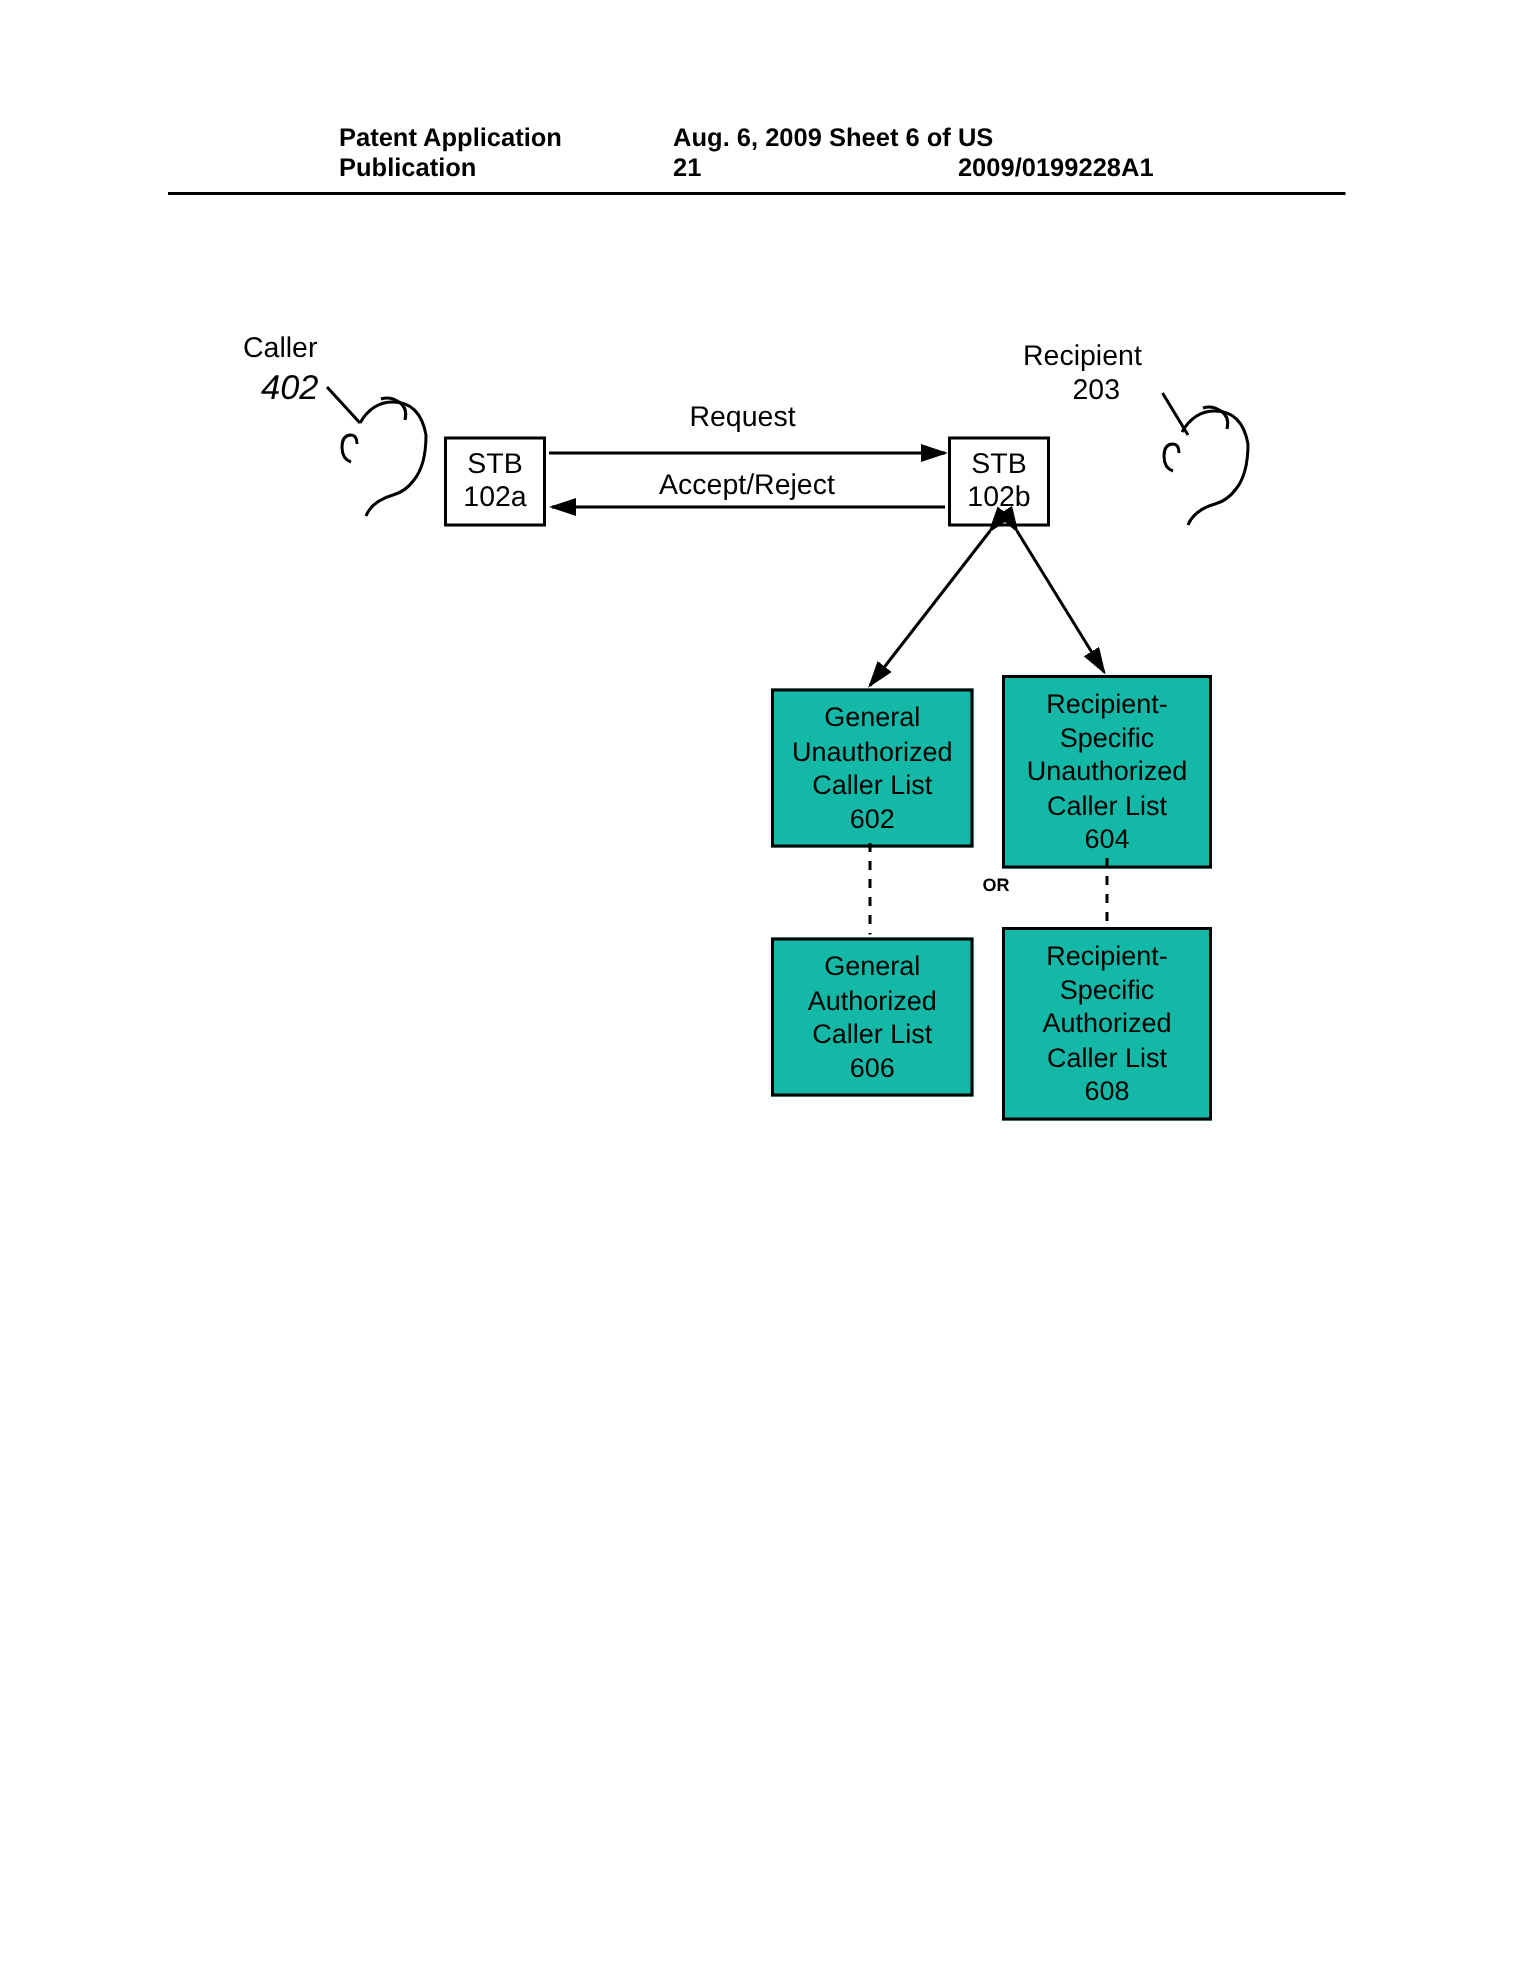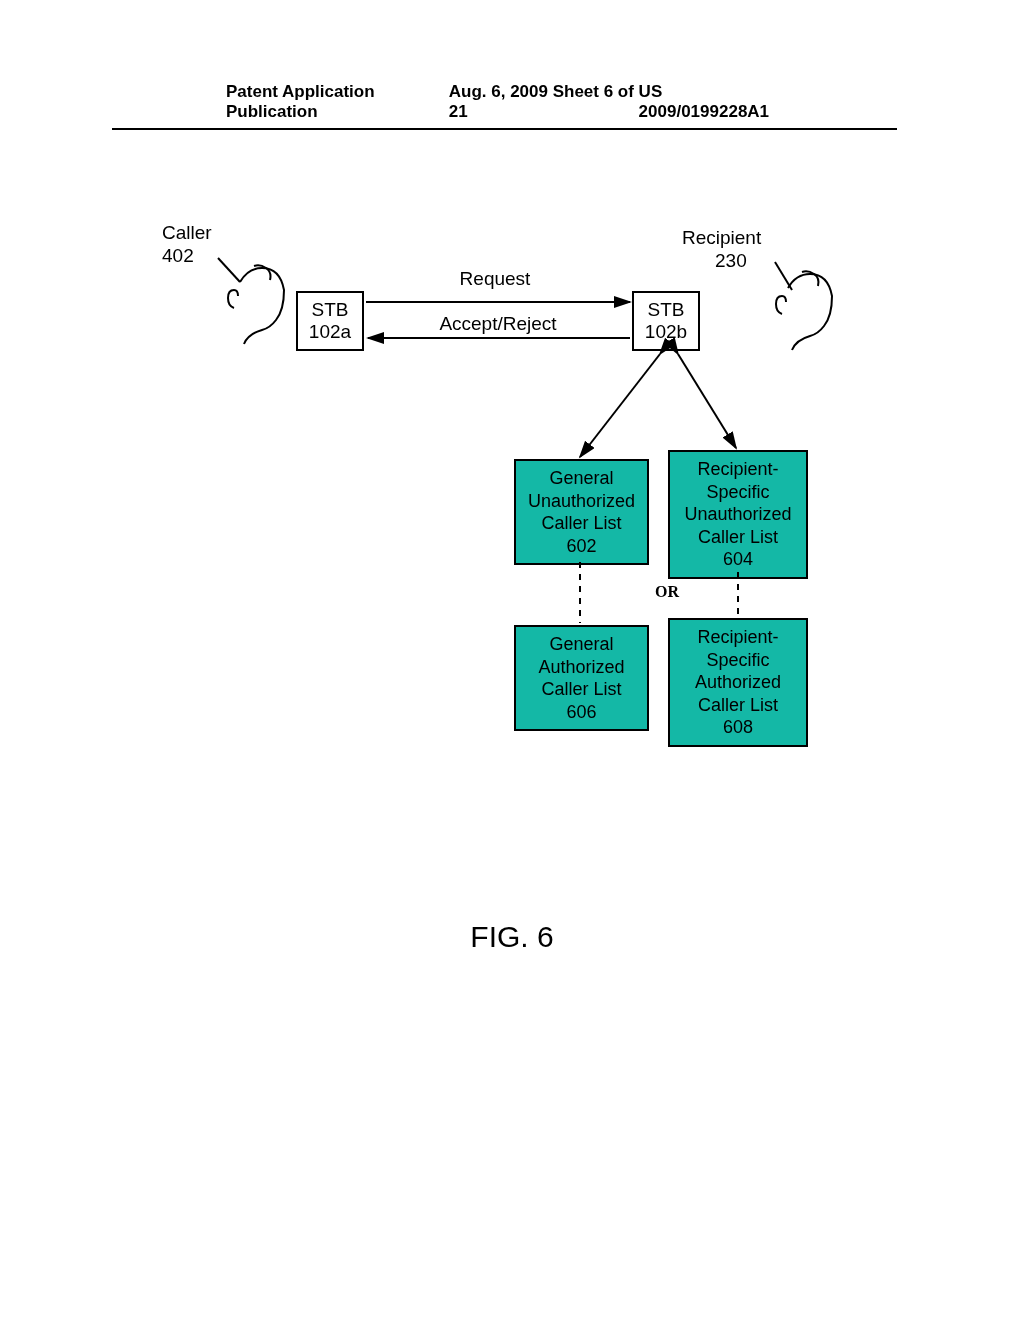--- a/index.html
+++ b/index.html
@@ -25,21 +25,21 @@
   }
   .diagram-wrap {
     position: absolute;
     top: 150px;
     left: 0;
     width: 1024px;
     height: 900px;
   }
   
   .caller-label { position: absolute; left: 162px; top: 72px; text-align: center; font-size: 19px; }
-  .caller-num   { position: absolute; left: 162px; top: 95px; font-size: 19px; }
+  .caller-num   { position: absolute; left: 174px; top: 95px; font-size: 23px; font-style: italic; }
   
   .recip-label { position: absolute; left: 682px; top: 77px; text-align: left; font-size: 19px; }
   .recip-num   { position: absolute; left: 715px; top: 100px; font-size: 19px; }
   
   .stb-box {
     position: absolute;
     border: 2px solid #000;
     text-align: center;
     font-size: 19px;
     padding: 6px 4px;
@@ -58,21 +58,21 @@
     text-align: center;
     font-size: 18px;
     padding: 6px 6px;
     background: #14b8a6;
     line-height: 1.25;
   }
   .box-gu { left: 514px; top: 309px; width: 135px; }
   .box-ru { left: 668px; top: 300px; width: 140px; }
   .box-ga { left: 514px; top: 475px; width: 135px; }
   .box-ra { left: 668px; top: 468px; width: 140px; }
-  .or-label { position: absolute; left: 655px; top: 433px; font-size: 16px; font-weight: bold; font-family: Liberation Serif, serif; }
+  .or-label { position: absolute; left: 655px; top: 433px; font-size: 12px; font-weight: bold; }
   .fig-caption {
     position: absolute;
     left: 0; width: 1024px;
     top: 770px;
     text-align: center;
     font-size: 30px;
   }
   
   .svg-layer {
     position: absolute;
@@ -89,21 +89,21 @@
   <span>Aug. 6, 2009  Sheet 6 of 21</span>
   <span>US 2009/0199228A1</span>
 </div>
 
 <div class="diagram-wrap">
 
   <div class="caller-label">Caller</div>
   <div class="caller-num">402</div>
 
   <div class="recip-label">Recipient</div>
-  <div class="recip-num">230</div>
+  <div class="recip-num">203</div>
 
   <div class="stb-box stb-left">
     <div>STB</div>
     <div>102a</div>
   </div>
   <div class="stb-box stb-right">
     <div>STB</div>
     <div>102b</div>
   </div>
 
@@ -132,21 +132,20 @@
   <div class="list-box box-ra">
     <div>Recipient-</div>
     <div>Specific</div>
     <div>Authorized</div>
     <div>Caller List</div>
     <div>608</div>
   </div>
 
   <div class="or-label">OR</div>
 
-  <div class="fig-caption">FIG. 6</div>
 
   <svg class="svg-layer" viewBox="0 0 1024 900">
     <defs>
       <marker id="arr" markerWidth="10" markerHeight="10" refX="8" refY="3" orient="auto">
         <path d="M0,0 L9,3 L0,6 Z" fill="#000"></path>
       </marker>
       <marker id="arr2" markerWidth="10" markerHeight="10" refX="8" refY="3" orient="auto">
         <path d="M0,0 L9,3 L0,6 Z" fill="#000"></path>
       </marker>
     </defs>

